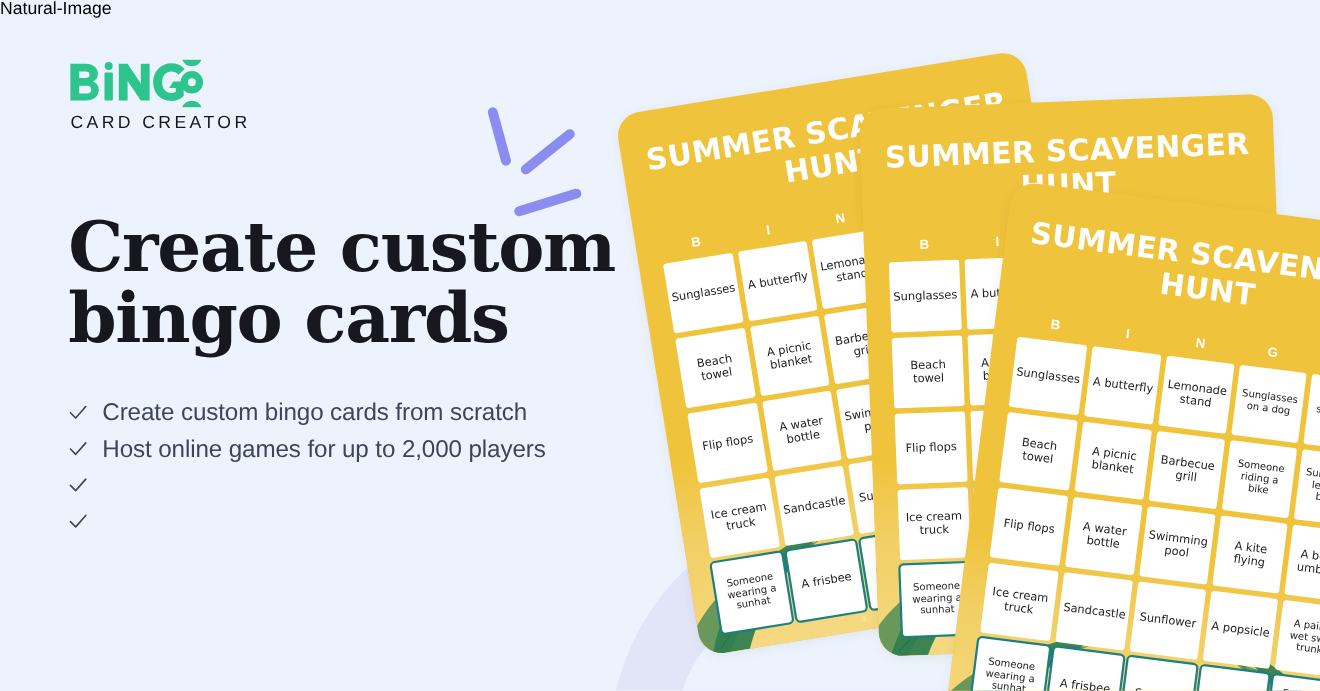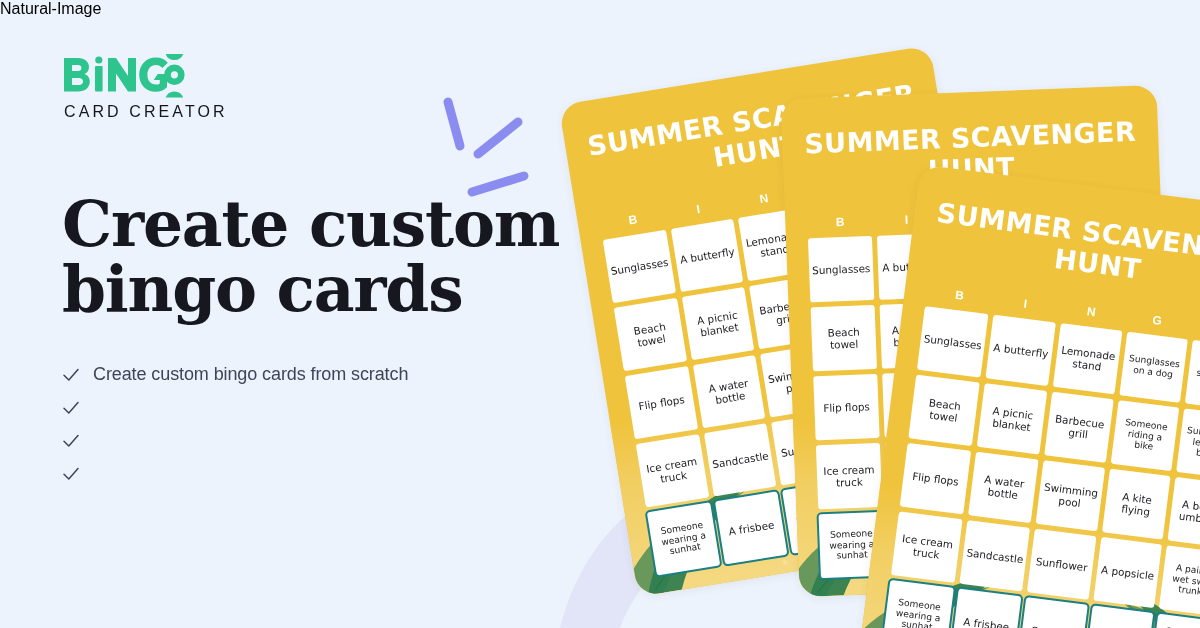--- a/index.html
+++ b/index.html
@@ -56,21 +56,21 @@
   
   .sparkles { position: absolute; left: 420px; top: 84px; z-index: 7; }
 
   
   .features { margin-top: 36px; }
   .feature-row {
     display: flex;
     align-items: center;
     height: 33px;
     color: #3d4658;
-    font-size: 18px;
+    font-size: 22px;
     letter-spacing: -0.1px;
   }
   .check {
     width: 18px; height: 18px;
     margin-right: 13px;
     flex: 0 0 auto;
     display: block;
   }
 
   
@@ -377,20 +377,21 @@
       <div class="feature-row">
         <svg class="check" viewBox="0 0 18 18">
           <path d="M2 9.2 L6.8 14 L16 3.6" fill="none" stroke="#3d4658" stroke-width="1.5" stroke-linecap="round" stroke-linejoin="round"></path>
         </svg>
         <span>Create custom bingo cards from scratch</span>
       </div>
       <div class="feature-row">
         <svg class="check" viewBox="0 0 18 18">
           <path d="M2 9.2 L6.8 14 L16 3.6" fill="none" stroke="#3d4658" stroke-width="1.5" stroke-linecap="round" stroke-linejoin="round"></path>
         </svg>
+        <span>Host online games for up to 2,000 players</span>
       </div>
       <div class="feature-row">
         <svg class="check" viewBox="0 0 18 18">
           <path d="M2 9.2 L6.8 14 L16 3.6" fill="none" stroke="#3d4658" stroke-width="1.5" stroke-linecap="round" stroke-linejoin="round"></path>
         </svg>
       </div>
       <div class="feature-row">
         <svg class="check" viewBox="0 0 18 18">
           <path d="M2 9.2 L6.8 14 L16 3.6" fill="none" stroke="#3d4658" stroke-width="1.5" stroke-linecap="round" stroke-linejoin="round"></path>
         </svg>

